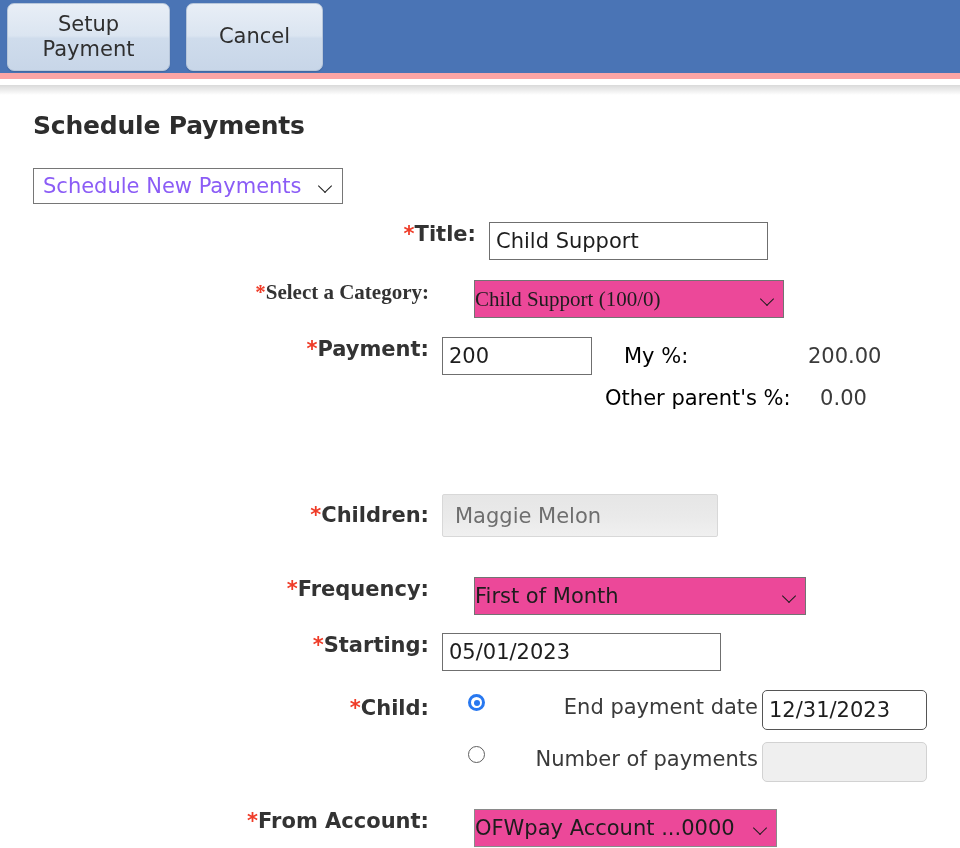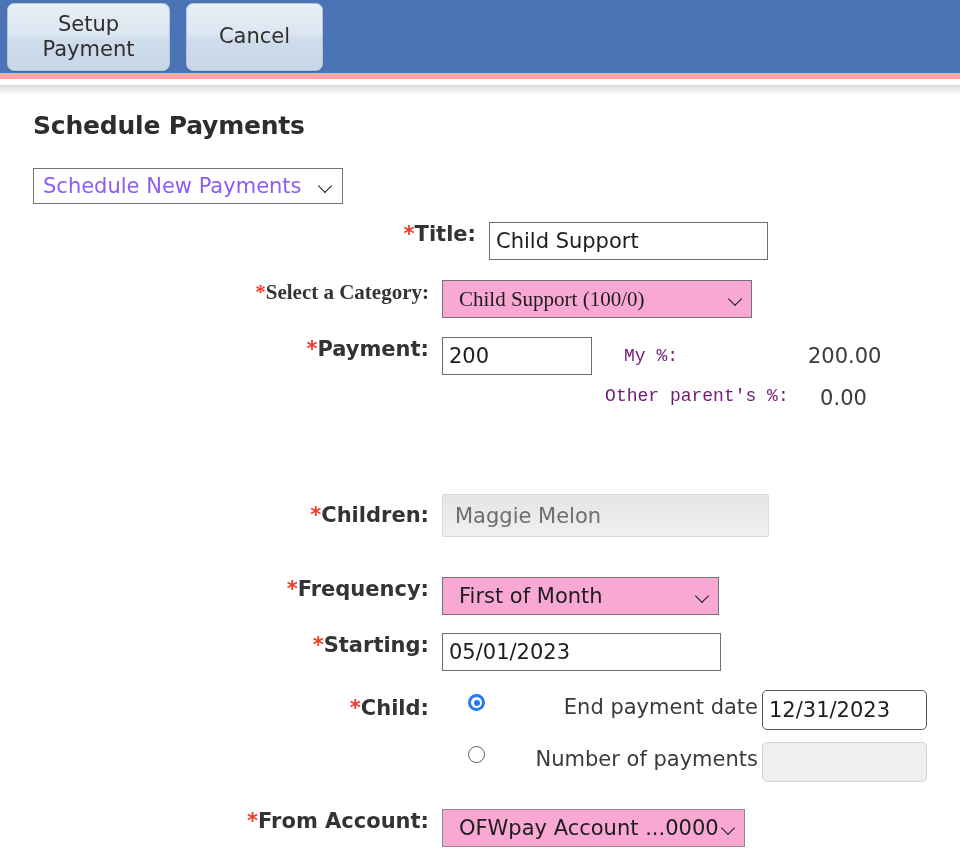--- a/index.html
+++ b/index.html
@@ -154,53 +154,53 @@
     align-items: center;
   }
   .tinput.rounded { border-radius: 5px; border-color: #555; }
   .tinput.disabled {
     background: #efefef;
     border: 1px solid #d2d2d2;
     color: #6a6a6a;
   }
   .child-box {
     box-sizing: border-box;
-    width: 327px;
+    width: 276px;
     height: 43px;
     background: linear-gradient(to bottom,#e6e6e6 0%, #eaeaea 55%, #f0f0f0 100%);
     border: 1px solid #d8d8d8;
     border-radius: 2px;
     font-size: 21px;
     color: #6e6e6e;
     display: flex;
     align-items: center;
     padding-left: 12px;
   }
 
   
   .sel {
     box-sizing: border-box;
     border: 1px solid #737373;
-    background: #f9a8d4;
+    background: #ec4899;
     height: 38px;
     font-size: 21px;
     color: #1d1d1d;
     display: flex;
     align-items: center;
-    padding: 0 7px 0 16px;
+    padding: 0 7px 0 0;
     cursor: pointer;
+    margin-left: 32px;
   }
   .sel .txt { flex: 1; white-space: nowrap; }
 
   
   .pct-label {
-    font-size: 18px;
-    color: #701a75;
+    font-size: 21px;
+    color: #000000;
     white-space: nowrap;
-    font-family: Liberation Mono, monospace;
   }
   .pct-value {
     font-size: 21px;
     color: #3a3a3a;
     white-space: nowrap;
   }
 
   
   .radio {
     width: 17px; height: 17px;
@@ -299,21 +299,21 @@
     <div class="ctl">
       <div class="child-box">
         <span>Maggie Melon</span>
       </div>
     </div>
   </div>
 
   <div class="row" style="height:56px;">
     <div class="lab"><span class="req">*</span><span>Frequency:</span></div>
     <div class="ctl">
-      <div class="sel" style="width:277px;">
+      <div class="sel" style="width:332px;">
         <span class="txt">First of Month</span>
         <span class="chev"></span>
       </div>
     </div>
   </div>
 
   <div class="row" style="height:57px;">
     <div class="lab"><span class="req">*</span><span>Starting:</span></div>
     <div class="ctl">
       <div class="tinput" style="width:279px;">

